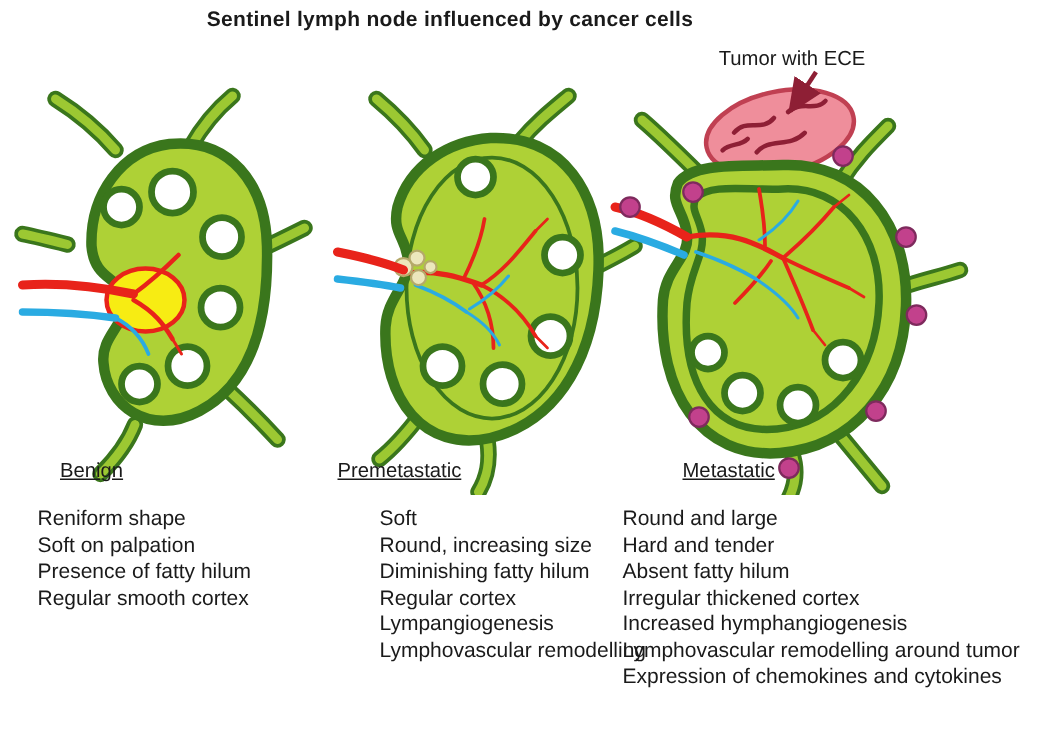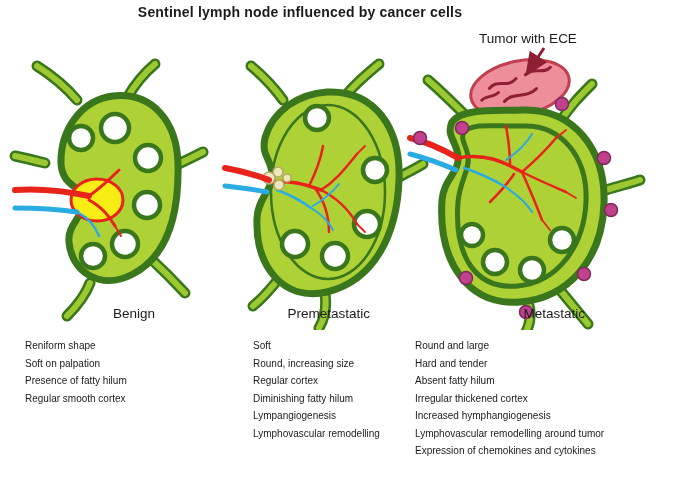--- a/index.html
+++ b/index.html
@@ -10,27 +10,27 @@
   .title{
     position:absolute;top:4px;left:50px;width:500px;text-align:center;
     font-size:14px;font-weight:bold;letter-spacing:.2px;
   }
   .figure-svg{position:absolute;top:30px;left:0;}
   .tumor-label{
     position:absolute;top:31px;left:458px;width:140px;
     font-size:13.5px;text-align:center;
   }
   .stage-label{
-    position:absolute;top:306px;font-size:13.5px;text-align:right;
+    position:absolute;top:306px;font-size:13.5px;text-align:left;text-decoration:underline;
   }
   .stage-benign{left:40px;width:115px;}
   .stage-premeta{left:225px;width:145px;}
   .stage-meta{left:455px;width:130px;}
   .col-list{
-    position:absolute;top:337px;font-size:10px;line-height:17.5px;
+    position:absolute;top:337px;font-size:14px;line-height:17.5px;
   }
   .col-list ul{list-style:none;margin:0;padding:0;}
   .col-list li{padding-left:14px;text-indent:-14px;}
   .col-1{left:25px;width:210px;}
   .col-2{left:253px;width:200px;}
   .col-3{left:415px;width:265px;}
 </style>
 </head>
 <body>
 
@@ -222,22 +222,22 @@
       <li>Soft on palpation</li>
       <li>Presence of fatty hilum</li>
       <li>Regular smooth cortex</li>
     </ul>
   </div>
 
   <div class="col-list col-2">
     <ul>
       <li>Soft</li>
       <li>Round, increasing size</li>
+      <li>Diminishing fatty hilum</li>
       <li>Regular cortex</li>
-      <li>Diminishing fatty hilum</li>
       <li>Lympangiogenesis</li>
       <li>Lymphovascular remodelling</li>
     </ul>
   </div>
 
   <div class="col-list col-3">
     <ul>
       <li>Round and large</li>
       <li>Hard and tender</li>
       <li>Absent fatty hilum</li>

